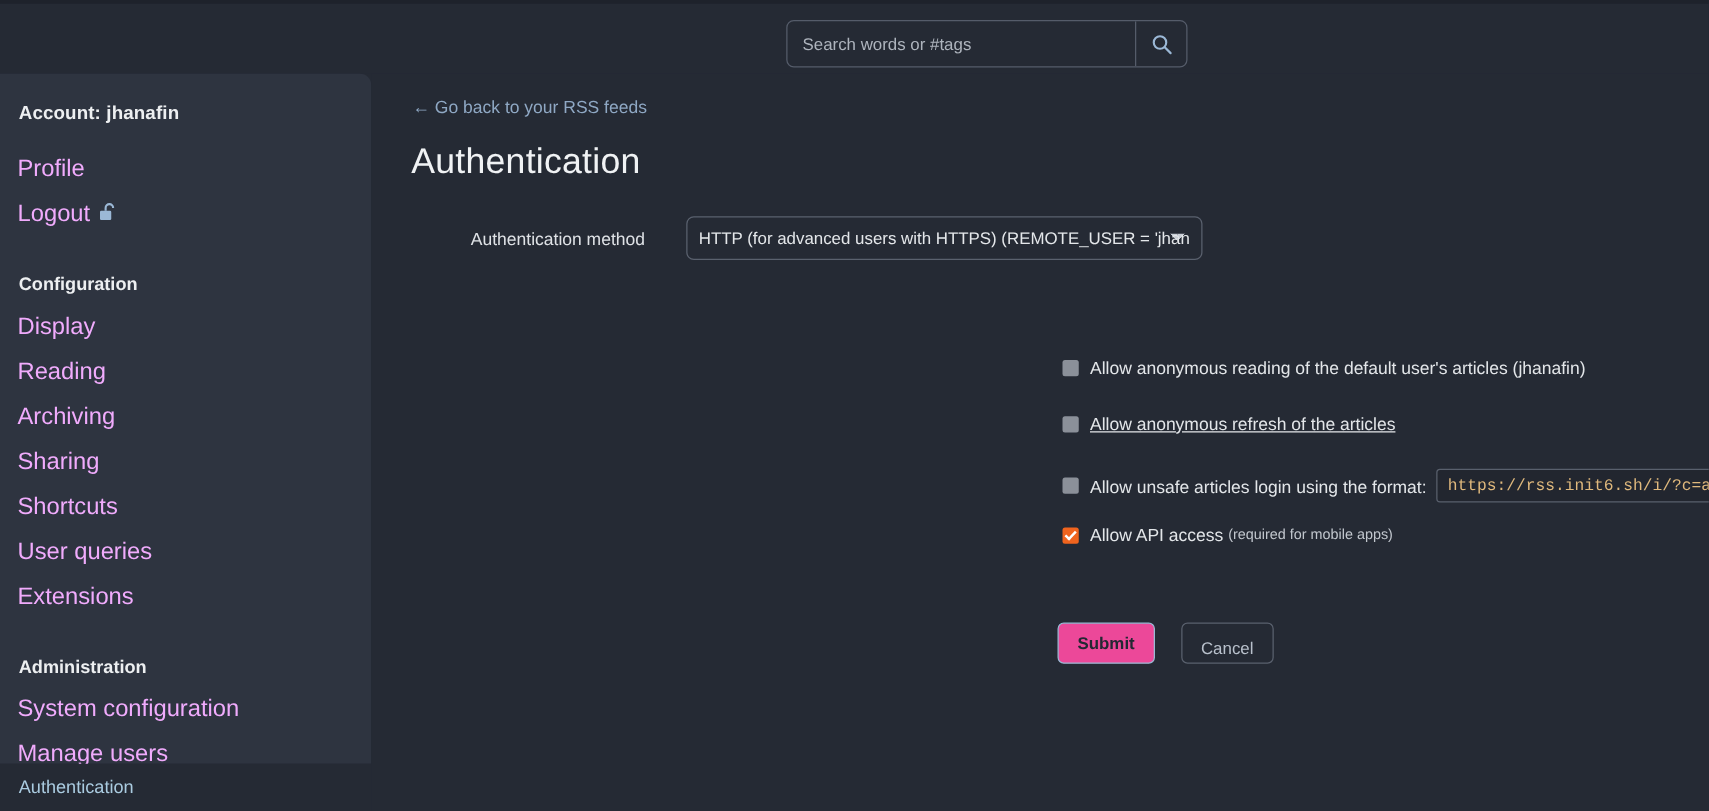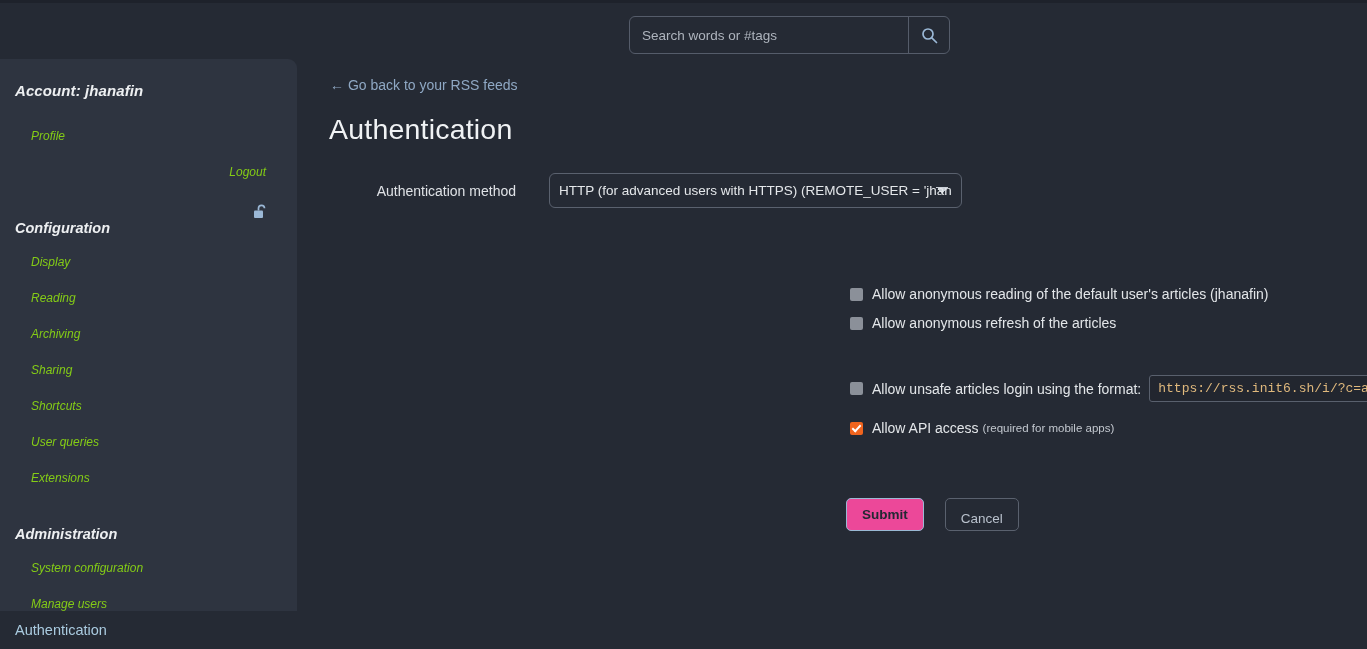--- a/index.html
+++ b/index.html
@@ -78,42 +78,41 @@
   
   #sidebar {
     position: absolute;
     left: 0; top: 59px;
     width: 297px;
     height: 552px;
     background: #2e3440;
     border-top-right-radius: 9px;
     box-sizing: border-box;
     padding-top: 23px;
-    font-style: italic;
   }
   .side-account {
     padding: 0 15px;
     font-size: 15px;
     font-weight: bold;
     color: #edeff1;
     margin-bottom: 19px;
     letter-spacing: .1px;
   }
   .side-link {
     display: block;
-    padding: 0 31px;
+    padding: 0 14px;
     height: 36px;
     line-height: 36px;
-    font-size: 12px;
-    color: #84cc16;
+    font-size: 19px;
+    color: #f0abfc;
     text-decoration: none;
     cursor: pointer;
     white-space: nowrap;
   }
-  .side-link.lock-row { display: flex; align-items: flex-end; gap: 7px; flex-direction: column; }
+  .side-link.lock-row { display: flex; align-items: center; gap: 7px; }
   .side-heading {
     padding: 0 15px;
     margin-top: 22px;
     height: 32px;
     line-height: 32px;
     font-size: 14.5px;
     font-weight: bold;
     color: #edeff1;
   }
   #active-item {
@@ -196,21 +195,21 @@
     background-repeat: no-repeat;
   }
 
   .check-row {
     position: absolute;
     left: 553px;
     display: flex;
     align-items: center;
   }
   #row-check-1 { top: 227px; }
-  #row-check-2 { top: 256px; }
+  #row-check-2 { top: 272px; text-decoration: underline; }
   #row-check-3 { top: 316px; }
   #row-check-4 { top: 361px; }
 
   .cbox {
     width: 13px;
     height: 13px;
     border-radius: 2px;
     background: #8b9099;
     flex: none;
     margin-right: 9px;

